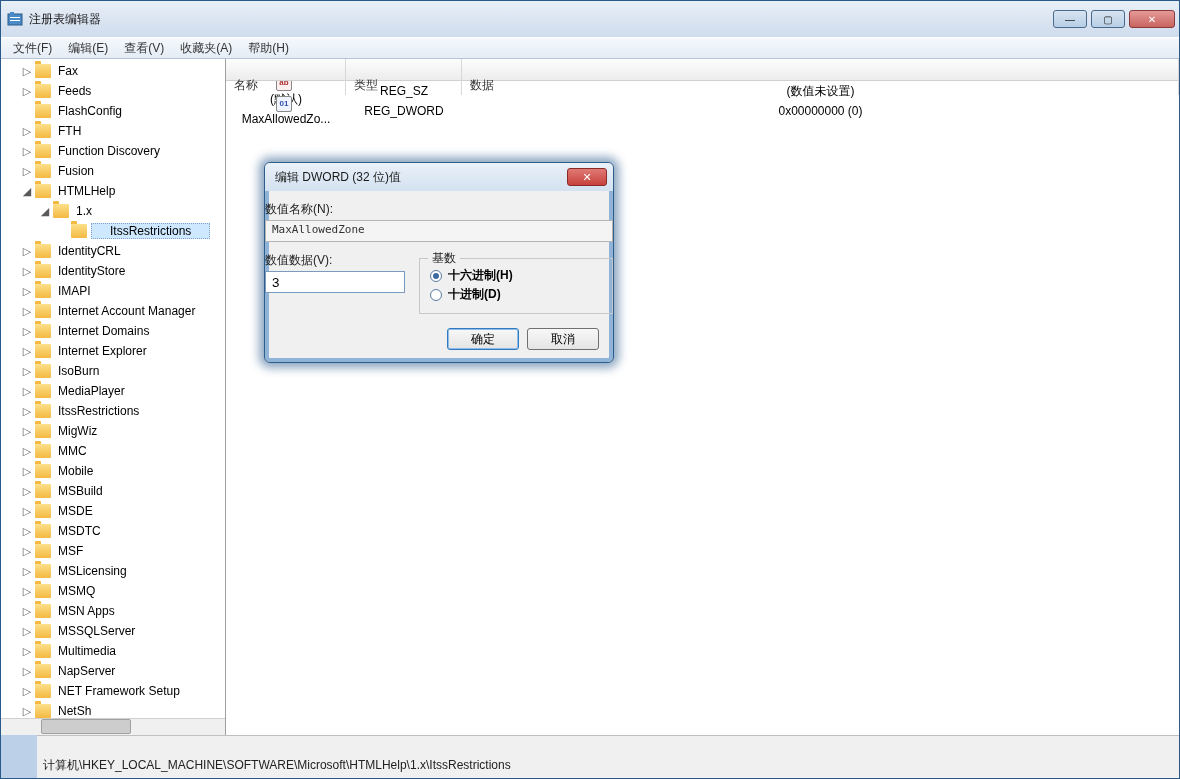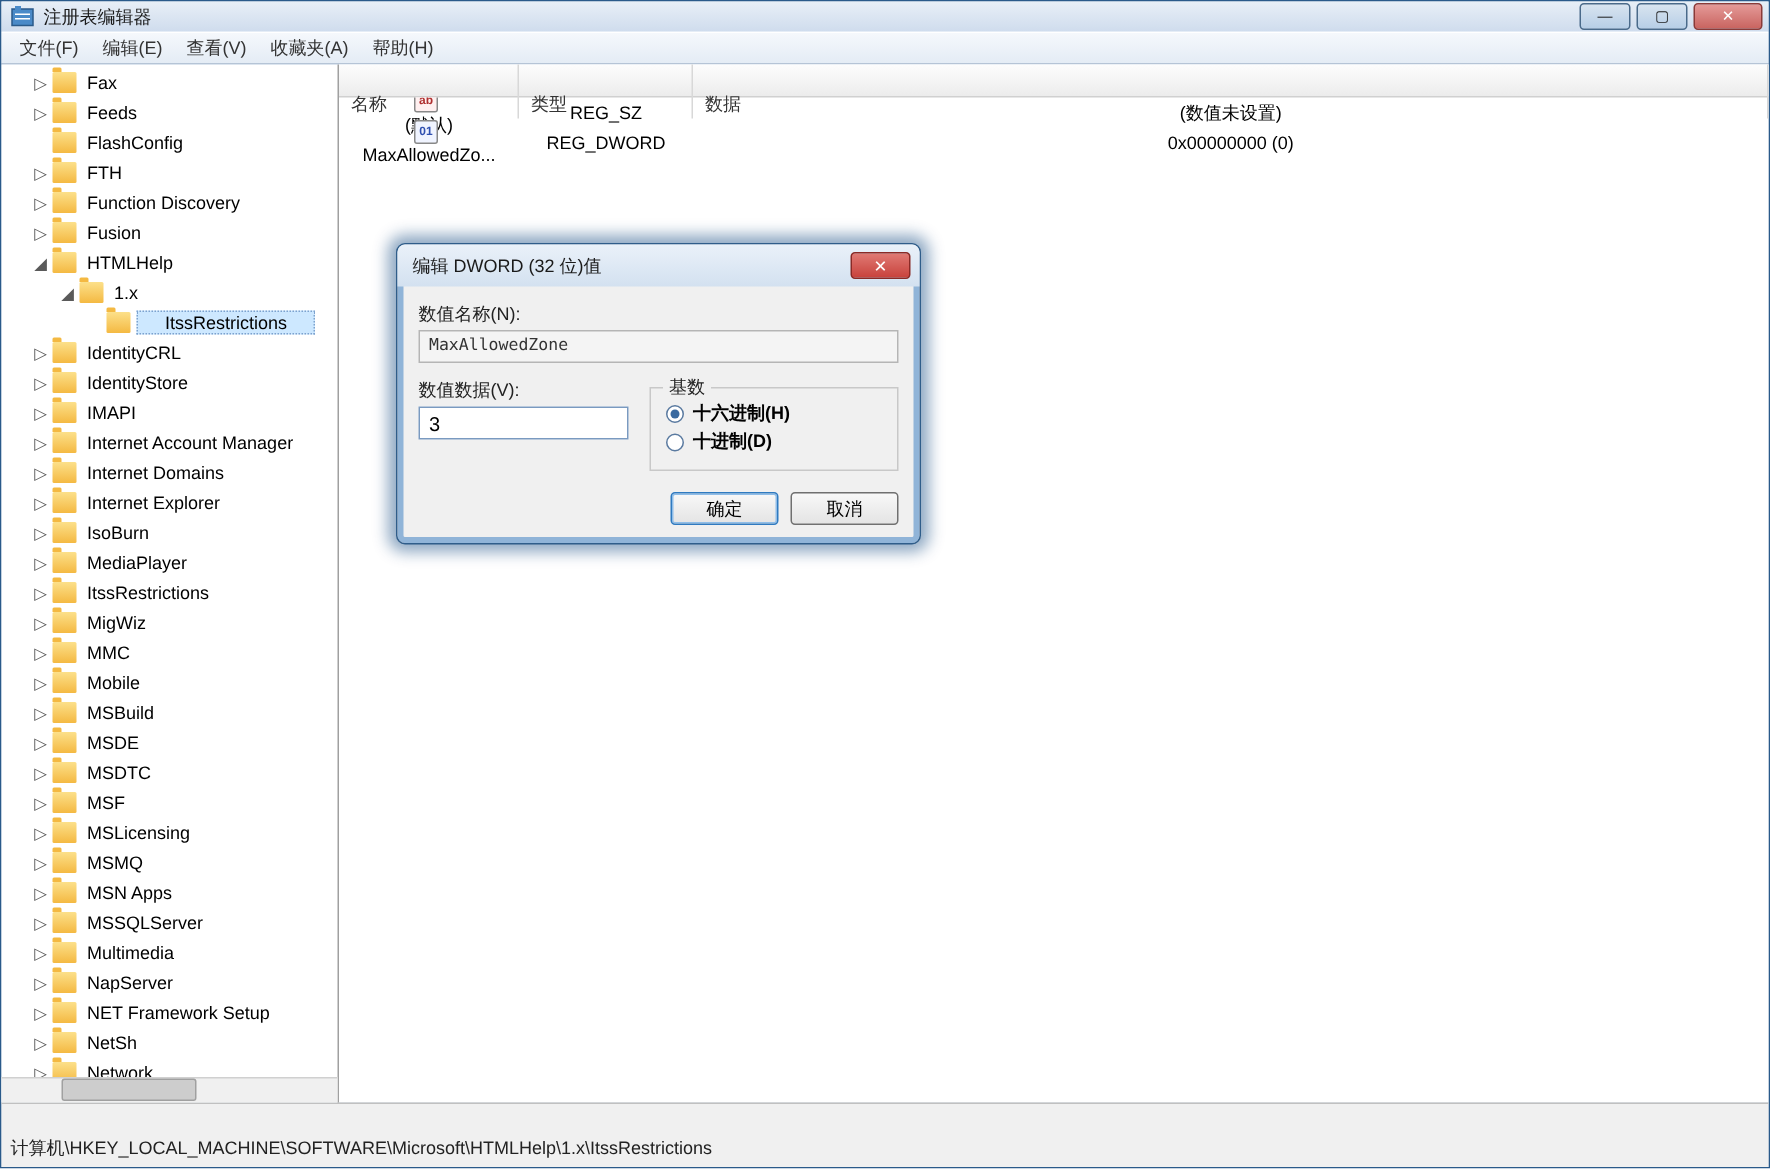--- a/index.html
+++ b/index.html
@@ -1,21 +1,21 @@
 <!DOCTYPE html>
 <html><head>
 <meta charset="utf-8">
 <style>
   * { box-sizing: border-box; }
   html, body { margin: 0; padding: 0; font-family: "Microsoft YaHei", "Segoe UI", Tahoma, sans-serif; font-size: 12px; }
   body { width: 1180px; height: 779px; overflow: hidden; background: #fff; position: relative; }
 
   
   .window-frame { position: absolute; inset: 0; border: 1px solid #2a5a8a; background: linear-gradient(to bottom, #d7e4f2 0, #bcd1e8 30px); display: flex; flex-direction: column; }
-  .titlebar { height: 20px; display: flex; align-items: center; padding-left: 6px; background: linear-gradient(to bottom, #e8eff7, #cfdced); }
+  .titlebar { height: 36px; display: flex; align-items: center; padding-left: 6px; background: linear-gradient(to bottom, #e8eff7, #cfdced); }
   .titlebar .app-icon { width: 16px; height: 16px; display: inline-block; margin-right: 6px; }
   .titlebar .app-icon svg { width: 16px; height: 16px; }
   .titlebar .title { color: #1a1a1a; }
   .win-buttons { margin-left: auto; display: flex; gap: 0; margin-right: 4px; }
   .win-btn { width: 34px; height: 18px; border: 1px solid #4a6a8a; border-radius: 3px; margin-left: 4px; background: linear-gradient(to bottom, #d8e4f0, #b7cee6); display:flex; align-items:center; justify-content:center; font-family: "Segoe UI Symbol", sans-serif; font-size: 10px; color:#1a1a1a; cursor:pointer; }
   .win-btn.close { background: linear-gradient(to bottom, #e49a98, #c96460); border-color:#8a3a38; color:#fff; width: 46px; }
 
   .menubar { height: 22px; display: flex; align-items: center; padding: 0 4px; background: linear-gradient(to bottom,#f5f8fc,#e4ecf5); border-top:1px solid #fff; border-bottom:1px solid #b5c4d6; }
   .menubar span { padding: 2px 8px; color:#333; cursor:default; }
 
@@ -38,28 +38,28 @@
   .col-name { width: 120px; }
   .col-type { width: 116px; }
   .col-data { flex:1; }
   .list-body { flex:1; overflow:auto; }
   .list-row { display:flex; height:20px; align-items:center; }
   .list-row .cell { padding:0 8px; display:flex; align-items:center;flex-direction:column; }
   .reg-ico { width:16px; height:16px; margin-right:4px; display:inline-block; border:1px solid #888; border-radius:2px; font-size:8px; line-height:14px; text-align:center; font-weight:bold; flex-shrink:0; }
   .reg-ico.str { background:#fff0f0; color:#b03030; }
   .reg-ico.bin { background:#f0f4ff; color:#3050b0; }
 
-  .statusbar { height:22px; background:#f0f0f0; border-top:1px solid #c0c0c0; padding:21px 6px; color:#222; }
+  .statusbar { height:22px; background:#f0f0f0; border-top:1px solid #c0c0c0; padding:21px 6px; color:#222;margin-left:36px; }
 
   
   .dialog-overlay { position:absolute; left:264px; top:162px; width:350px; border:1px solid #2f5d8a; border-radius:6px; box-shadow:0 0 10px 5px rgba(0,60,120,0.45), inset 0 0 0 4px rgba(80,140,200,0.6); background:#f0f0f0; }
   .dialog-title { height:28px; background:linear-gradient(to bottom,#eaf1f9,#d3e1f0); display:flex; align-items:center; padding-left:10px; border-top-left-radius:5px; border-top-right-radius:5px; }
   .dialog-title .t { color:#1a1a1a; }
   .dialog-close { margin-left:auto; margin-right:6px; width:40px; height:18px; background:linear-gradient(to bottom,#e07a74,#c8423c); border:1px solid #8a2a26; border-radius:3px; color:#fff; display:flex; align-items:center; justify-content:center; font-size:11px; cursor:pointer; }
-  .dialog-body { padding:10px 14px 4px; }
+  .dialog-body { padding:10px 0 4px; }
   .field-label { margin-bottom:2px; color:#222; }
   .ro-input { width:100%; height:22px; border:1px solid #b5b5b5; background:#f4f4f4; padding:2px 6px; margin-bottom:10px; color:#333; font-family: Consolas, monospace; font-size:11px; }
   .row2 { display:flex; gap:14px; }
   .left-col { width:140px; }
   .val-input { width:100%; height:22px; border:1px solid #7a9ac0; background:#fff; padding:2px 6px; outline:none; }
   .groupbox { flex:1; border:1px solid #c8c8c8; padding:6px 10px 8px; position:relative; margin-top:6px; }
   .groupbox .legend { position:absolute; top:-9px; left:8px; background:#f0f0f0; padding:0 4px; color:#222; }
   .radio-row { display:flex; align-items:center; gap:6px; margin:2px 0; cursor:default;font-weight:bold; }
   .radio-dot { width:12px; height:12px; border:1px solid #5a7aa0; border-radius:50%; display:inline-flex; align-items:center; justify-content:center; background:#fff; }
   .radio-dot.checked::after { content:""; width:6px; height:6px; border-radius:50%; background:#3a6aa0; }

